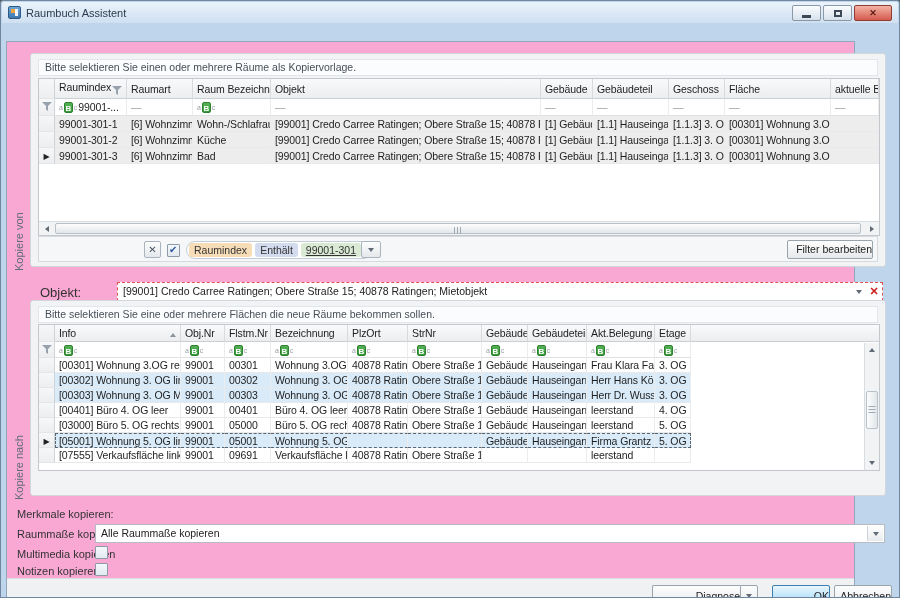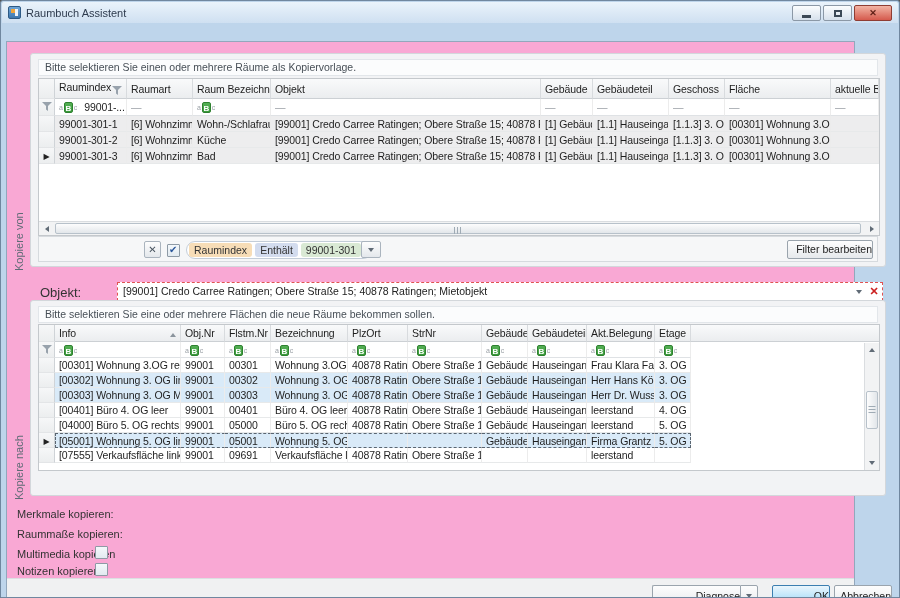--- a/index.html
+++ b/index.html
@@ -52,21 +52,21 @@
   .g1 td.cell { height:16px; } .g2 td.cell { height:15px; }
   table.dxg td.filler, table.dxg th.filler { background:#fff; border:none; }
   table.dxg th.filler { background:linear-gradient(#f9fafb,#ebedef); border-bottom:1px solid #ccd0d4; }
   tr.sel-gray td.cell { background:#ededee; }
   tr.sel-blue td.cell { background:#d9eaf8; }
   .g2 tr.focused td.f { border-top:1px dashed #5a6570; border-bottom:1px dashed #5a6570; }
   .g2 tr.focused td.ffirst { border-left:1px dashed #5a6570; padding-left:3px; }
   .g2 tr.focused td.flast  { border-right:1px dashed #5a6570; }
   .rarrow { font-size:8px; color:#222; line-height:10px; }
   .dash { color:#9aa0a6; }
-  .ftext { margin-left:7px;text-align:center; }
+  .ftext { margin-left:1px;text-align:center; }
   .abc { display:inline-flex; align-items:flex-end; vertical-align:middle; }
   .abc i { font-style:normal; font-size:7px; color:#9aa0a6; line-height:10px; }
   .abc b { display:inline-block; width:9px; height:11px; line-height:11px; margin:0 1px;
            background:linear-gradient(#55b055,#3a9a3a); border:1px solid #2e8130; border-radius:2px;
            color:#fff; font-size:8px; font-weight:bold; text-align:center; }
   .sort { float:right; width:0; height:0; margin-top:6px; border-left:3.5px solid transparent;
           border-right:3.5px solid transparent; border-bottom:4.5px solid #8b949d; }
   .hfunnel { float:right; margin-top:4px; }
 
   
@@ -93,21 +93,21 @@
           background:linear-gradient(#fdfdfd,#e4e8ec); color:#4a5560; font-size:10px; line-height:15px; text-align:center; }
   .fchk { position:absolute; left:128px; top:6px; }
   .chk { width:13px; height:13px; border:1px solid #8e9aa5; border-radius:1px;
          background:linear-gradient(#f4f8fb,#e2eaf0); position:relative; display:inline-block; }
   .chk.checked:after { content:"✔"; position:absolute; left:1px; top:-1px; font-size:10px; color:#2b579a; }
   .chipgrp { position:absolute; left:147px; top:4px; height:18px; display:flex; align-items:center; gap:3px;
              background:#fff; border:1px solid #c3cdd8; border-radius:9px; padding:0 10px 0 2px; }
   .chip { font-size:10.5px; color:#333; line-height:14px; padding:0 5px; border-radius:3px; }
   .chip.field { background:#f7ddb7; }
   .chip.op    { background:#d3dcee; }
-  .chip.val   { background:#d9e9d4; }
+  .chip.val   { background:#d9e9d4;text-decoration:underline; }
   .fdrop { position:absolute; left:322px; top:4px; width:20px; height:17px; border:1px solid #aab4be; border-radius:2px;
            background:linear-gradient(#fdfdfd,#e4e8ec); display:flex; align-items:center; justify-content:center; }
   .btn { border:1px solid #9aa4ad; border-radius:2px; background:linear-gradient(#fdfdfd,#e6e9ec);
          font-size:10.5px; color:#222; text-align:right; }
   .fedit { position:absolute; right:4px; top:3px; width:86px; height:19px; line-height:17px; }
 
   
   .objlabel { position:absolute; font-size:13px; color:#333; }
   .objcombo { position:absolute; background:#fff; border:1px dashed #e05252; height:19px;
               font-size:10.5px; color:#222; line-height:17px; padding:0 30px 0 5px; }
@@ -421,21 +421,21 @@
                 <td class="cell">40878 Ratingen</td>
                 <td class="cell">Obere Straße 15</td>
                 <td class="cell">Gebäude 1</td>
                 <td class="cell">Hauseingang A</td>
                 <td class="cell">leerstand</td>
                 <td class="cell">4. OG</td>
                 <td class="filler"></td>
               </tr>
               <tr>
                 <td class="sel"></td>
-                <td class="cell">[04000] Büro 5. OG rechts</td>
+                <td class="cell">[03000] Büro 5. OG rechts</td>
                 <td class="cell">99001</td>
                 <td class="cell">05000</td>
                 <td class="cell">Büro 5. OG rechts</td>
                 <td class="cell">40878 Ratingen</td>
                 <td class="cell">Obere Straße 15</td>
                 <td class="cell">Gebäude 1</td>
                 <td class="cell">Hauseingang A</td>
                 <td class="cell">leerstand</td>
                 <td class="cell">5. OG</td>
                 <td class="filler"></td>
@@ -479,20 +479,26 @@
             </div>
           <div class="arr" style="bottom:0;">
               <span class="tri-d"></span>
             </div>
         </div>
       </div>
     </div>
 
     <div class="blabel" style="left:10px; top:466px;">Merkmale kopieren:</div>
     <div class="blabel" style="left:10px; top:486px;">Raummaße kopieren:</div>
+    <div class="cmb" style="left:88px; top:482px; width:790px;">
+      <span>Alle Raummaße kopieren</span>
+      <span class="arw">
+          <span class="tri-d"></span>
+        </span>
+    </div>
     <div class="blabel" style="left:10px; top:506px;">Multimedia kopieren</div>
     <span class="chk" style="position:absolute; left:88px; top:504px;"></span>
     <div class="blabel" style="left:10px; top:523px;">Notizen kopieren</div>
     <span class="chk" style="position:absolute; left:88px; top:521px;"></span>
 
     <div class="btnbar">
       <span class="split" style="left:645px;">
         <span class="btn main">Diagnose (Unterfenster)</span>
         <span class="btn dd">
             <span class="tri-d"></span>

